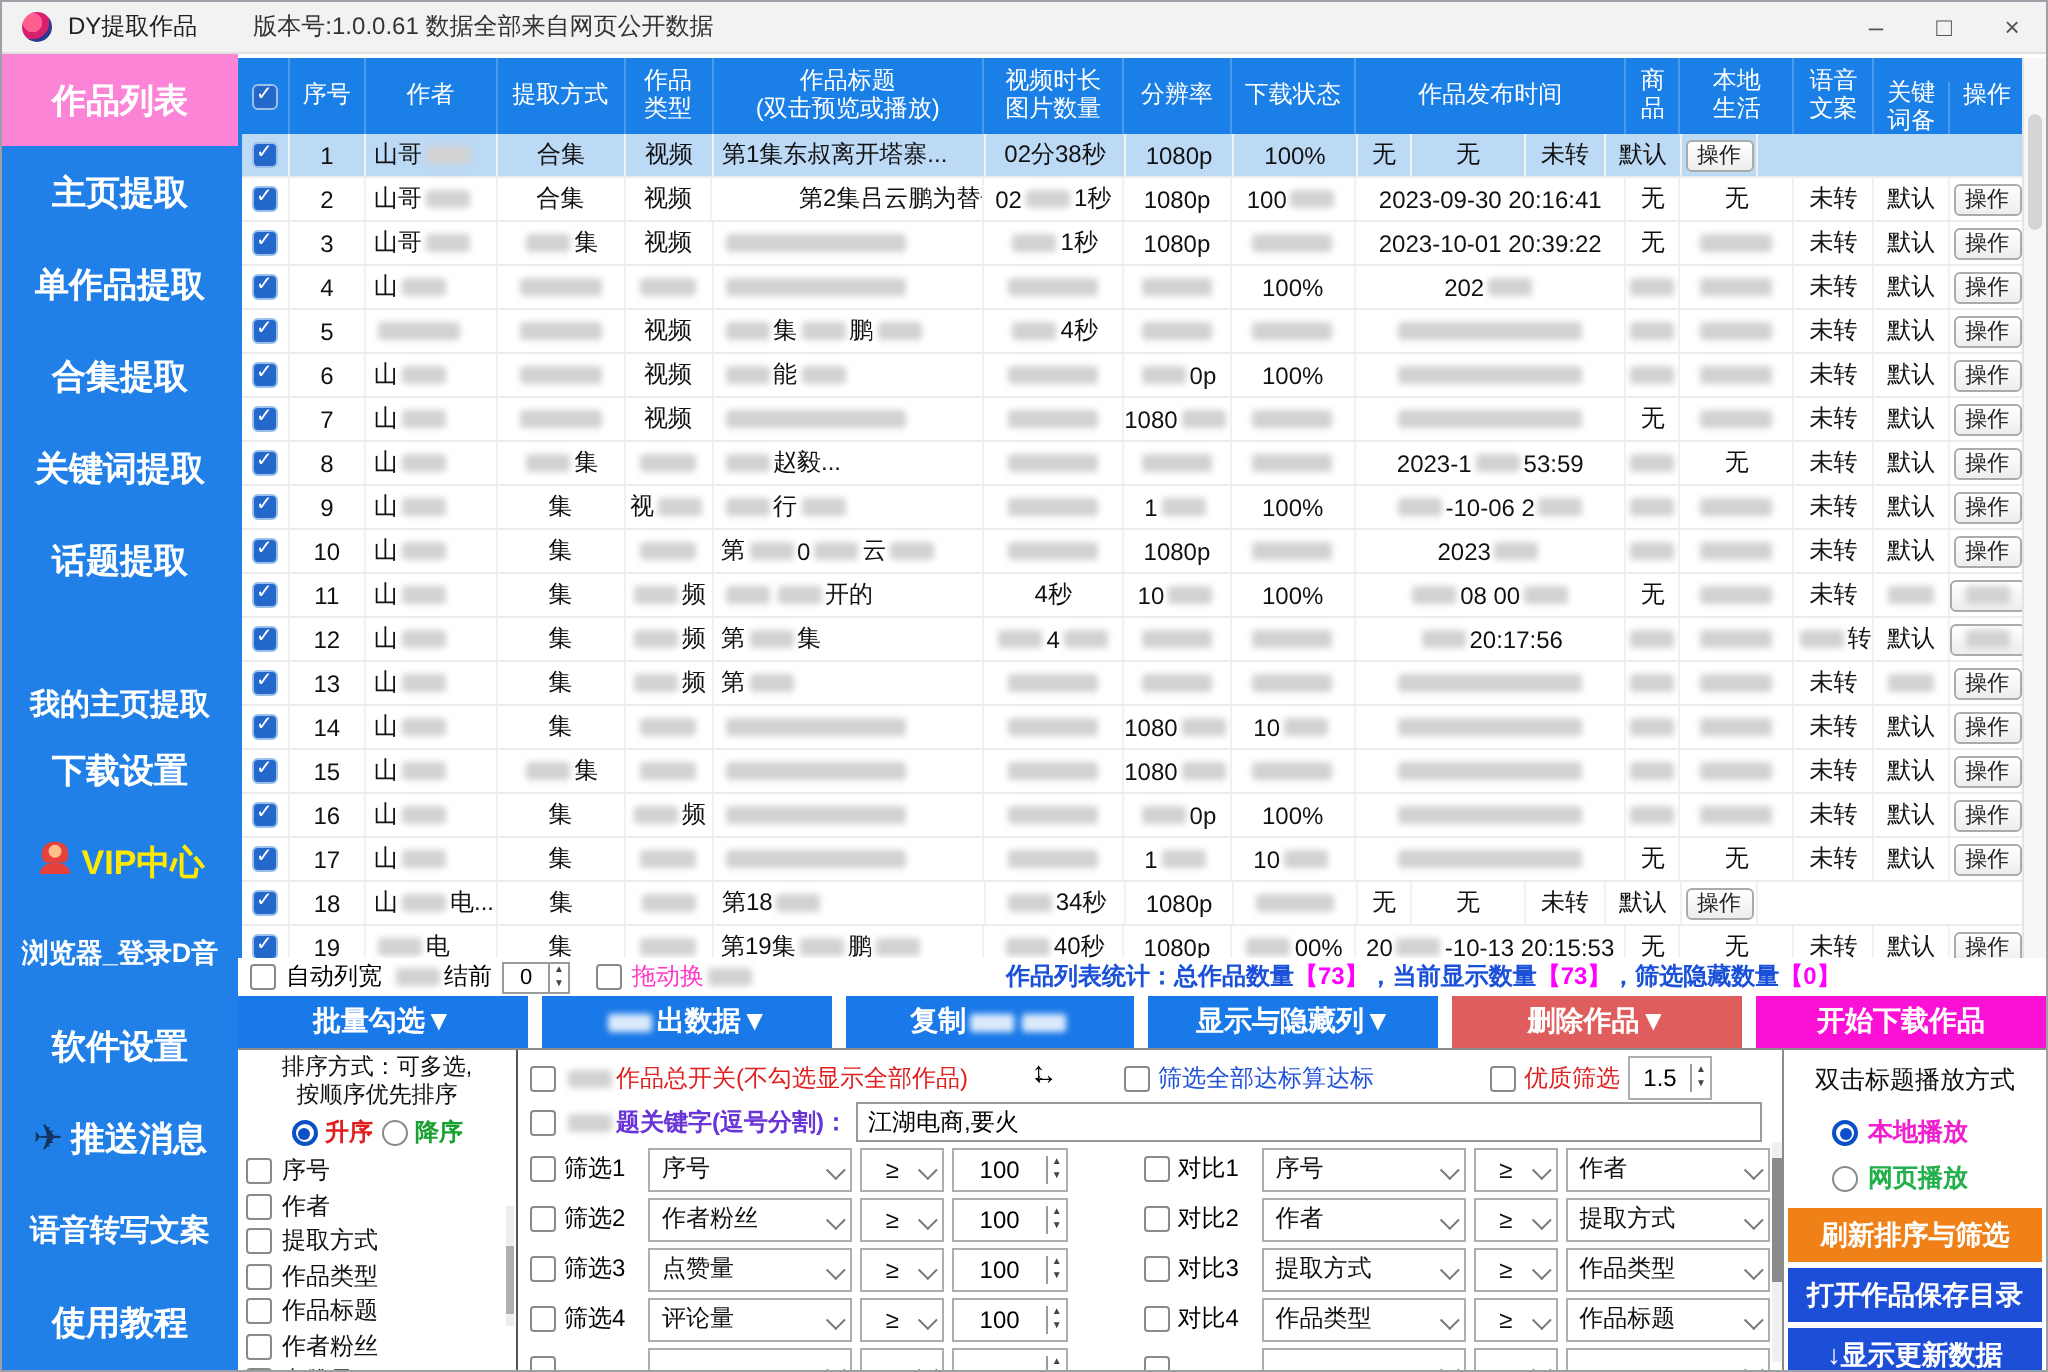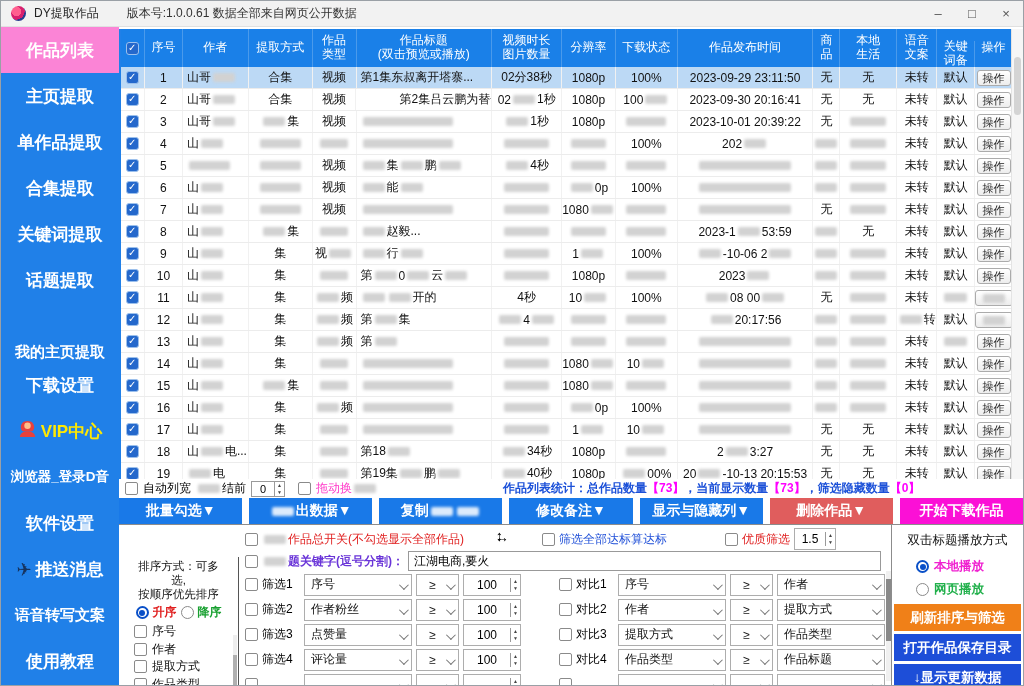--- a/index.html
+++ b/index.html
@@ -65,21 +65,21 @@
 
   
   .toolbar { position:absolute; left:0; top:471px; width:100%; height:26px; display:flex; gap:7px; }
   .tbtn { flex:1; display:flex; align-items:center; justify-content:center; color:#fff; font-size:14px; font-weight:bold; cursor:pointer; }
   .tbtn.blue { background:#1979e8; }
   .tbtn.red { background:#e05d5d; }
   .tbtn.magenta { background:#fb10d6; }
 
   
   .bottom { position:absolute; left:0; top:497px; width:100%; height:163px; display:flex; border-top:1px solid #8c8c8c; }
-  .sortpanel { width:120px; border-right:1px solid #555; padding:2px 15px; overflow:hidden; position:relative;margin-top:32px; }
+  .sortpanel { width:140px; border-right:1px solid #555; padding:2px 4px; overflow:hidden; position:relative; }
   .hint { font-size:11.5px; color:#111; text-align:center; line-height:14px; }
   .radiorow { display:flex; align-items:center; justify-content:center; gap:4px; margin:3px 0 2px; font-size:12px; font-weight:bold; }
   .asc { color:#e02020; } .desc { color:#18a030; }
   .sfield { display:flex; align-items:center; gap:5px; height:17.5px; font-size:12px; color:#111; }
   .listscroll { position:absolute; right:1px; top:78px; width:4px; height:60px; background:#eee; }
   .listscroll::after { content:""; position:absolute; left:0; right:0; top:20px; height:34px; background:#b0b0b0; }
 
   .filterpanel { flex:1; padding:3px 6px 0 6px; position:relative; overflow:hidden; }
   .frow { display:flex; align-items:center; height:25px; gap:4px; font-size:12px; }
   .frow.head { height:22px; }
@@ -206,21 +206,20 @@
               <span class="chk on"></span>
             </div>
             <div class="td" style="width: 38px;">1</div>
             <div class="td left" style="width: 66px;">山哥<span class="cen"></span></div>
             <div class="td" style="width: 64px;">合集</div>
             <div class="td" style="width: 44px;">视频</div>
             <div class="td left" style="width: 136px;">第1集东叔离开塔寨...</div>
             <div class="td" style="width: 70px;">02分38秒</div>
             <div class="td" style="width: 54px;">1080p</div>
             <div class="td" style="width: 62px;">100%</div>
-            <div class="td" style="width: 136px;">2023-09-29 23:11:50</div>
             <div class="td" style="width: 27px;">无</div>
             <div class="td" style="width: 57px;">无</div>
             <div class="td" style="width: 40px;">未转</div>
             <div class="td" style="width: 38px;">默认</div>
             <div class="td" style="width: 38px;">
               <span class="opbtn">操作</span>
             </div>
           </div>
           <div class="trow">
             <div class="td" style="width: 24px;">
@@ -719,21 +718,20 @@
             <div class="td" style="width: 64px;">集</div>
             <div class="td" style="width: 44px;">
               <span class="cen wide"></span>
             </div>
             <div class="td left" style="width: 136px;">第18<span class="cen"></span></div>
             <div class="td" style="width: 70px;"><span class="cen"></span>34秒</div>
             <div class="td" style="width: 54px;">1080p</div>
             <div class="td" style="width: 62px;">
               <span class="cen wide"></span>
             </div>
-            <div class="td" style="width: 136px;">2<span class="cen"></span>3:27</div>
             <div class="td" style="width: 27px;">无</div>
             <div class="td" style="width: 57px;">无</div>
             <div class="td" style="width: 40px;">未转</div>
             <div class="td" style="width: 38px;">默认</div>
             <div class="td" style="width: 38px;">
               <span class="opbtn">操作</span>
             </div>
           </div>
           <div class="trow">
             <div class="td" style="width: 24px;">
@@ -785,21 +783,20 @@
         <span class="mag">【73】</span>
         <span>，筛选隐藏数量</span>
         <span class="mag">【0】</span>
       </span>
     </div>
 
     <div class="toolbar">
         <div class="tbtn blue">批量勾选▼</div>
         <div class="tbtn blue"><span class="cen"></span>出数据▼</div>
         <div class="tbtn blue">复制<span class="cen"></span><span class="cen"></span></div>
-        <div class="tbtn blue">修改备注▼</div>
         <div class="tbtn blue">显示与隐藏列▼</div>
         <div class="tbtn red">删除作品▼</div>
         <div class="tbtn magenta">开始下载作品</div>
       </div>
 
     <div class="bottom">
 
       <div class="sortpanel">
         <div class="hint">排序方式：可多选,</div>
         <div class="hint">按顺序优先排序</div>

